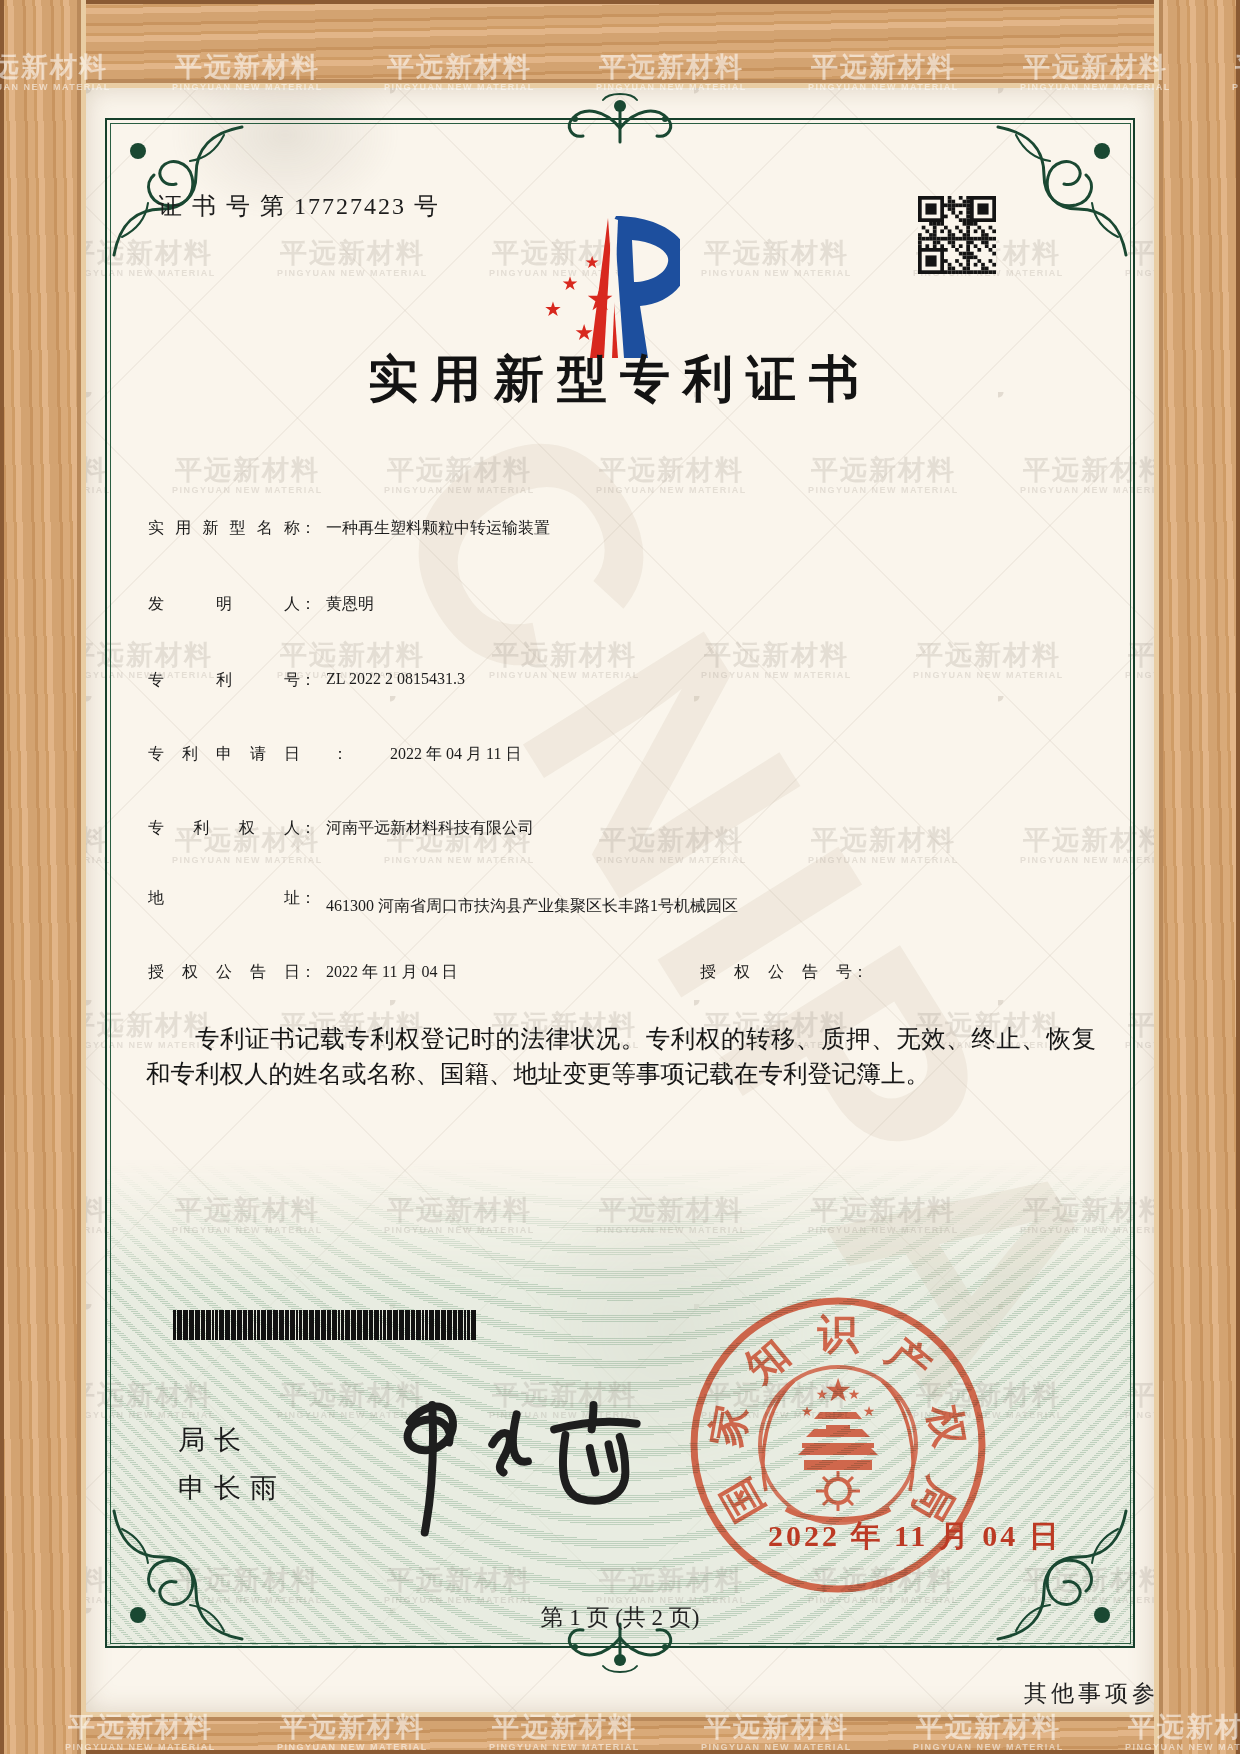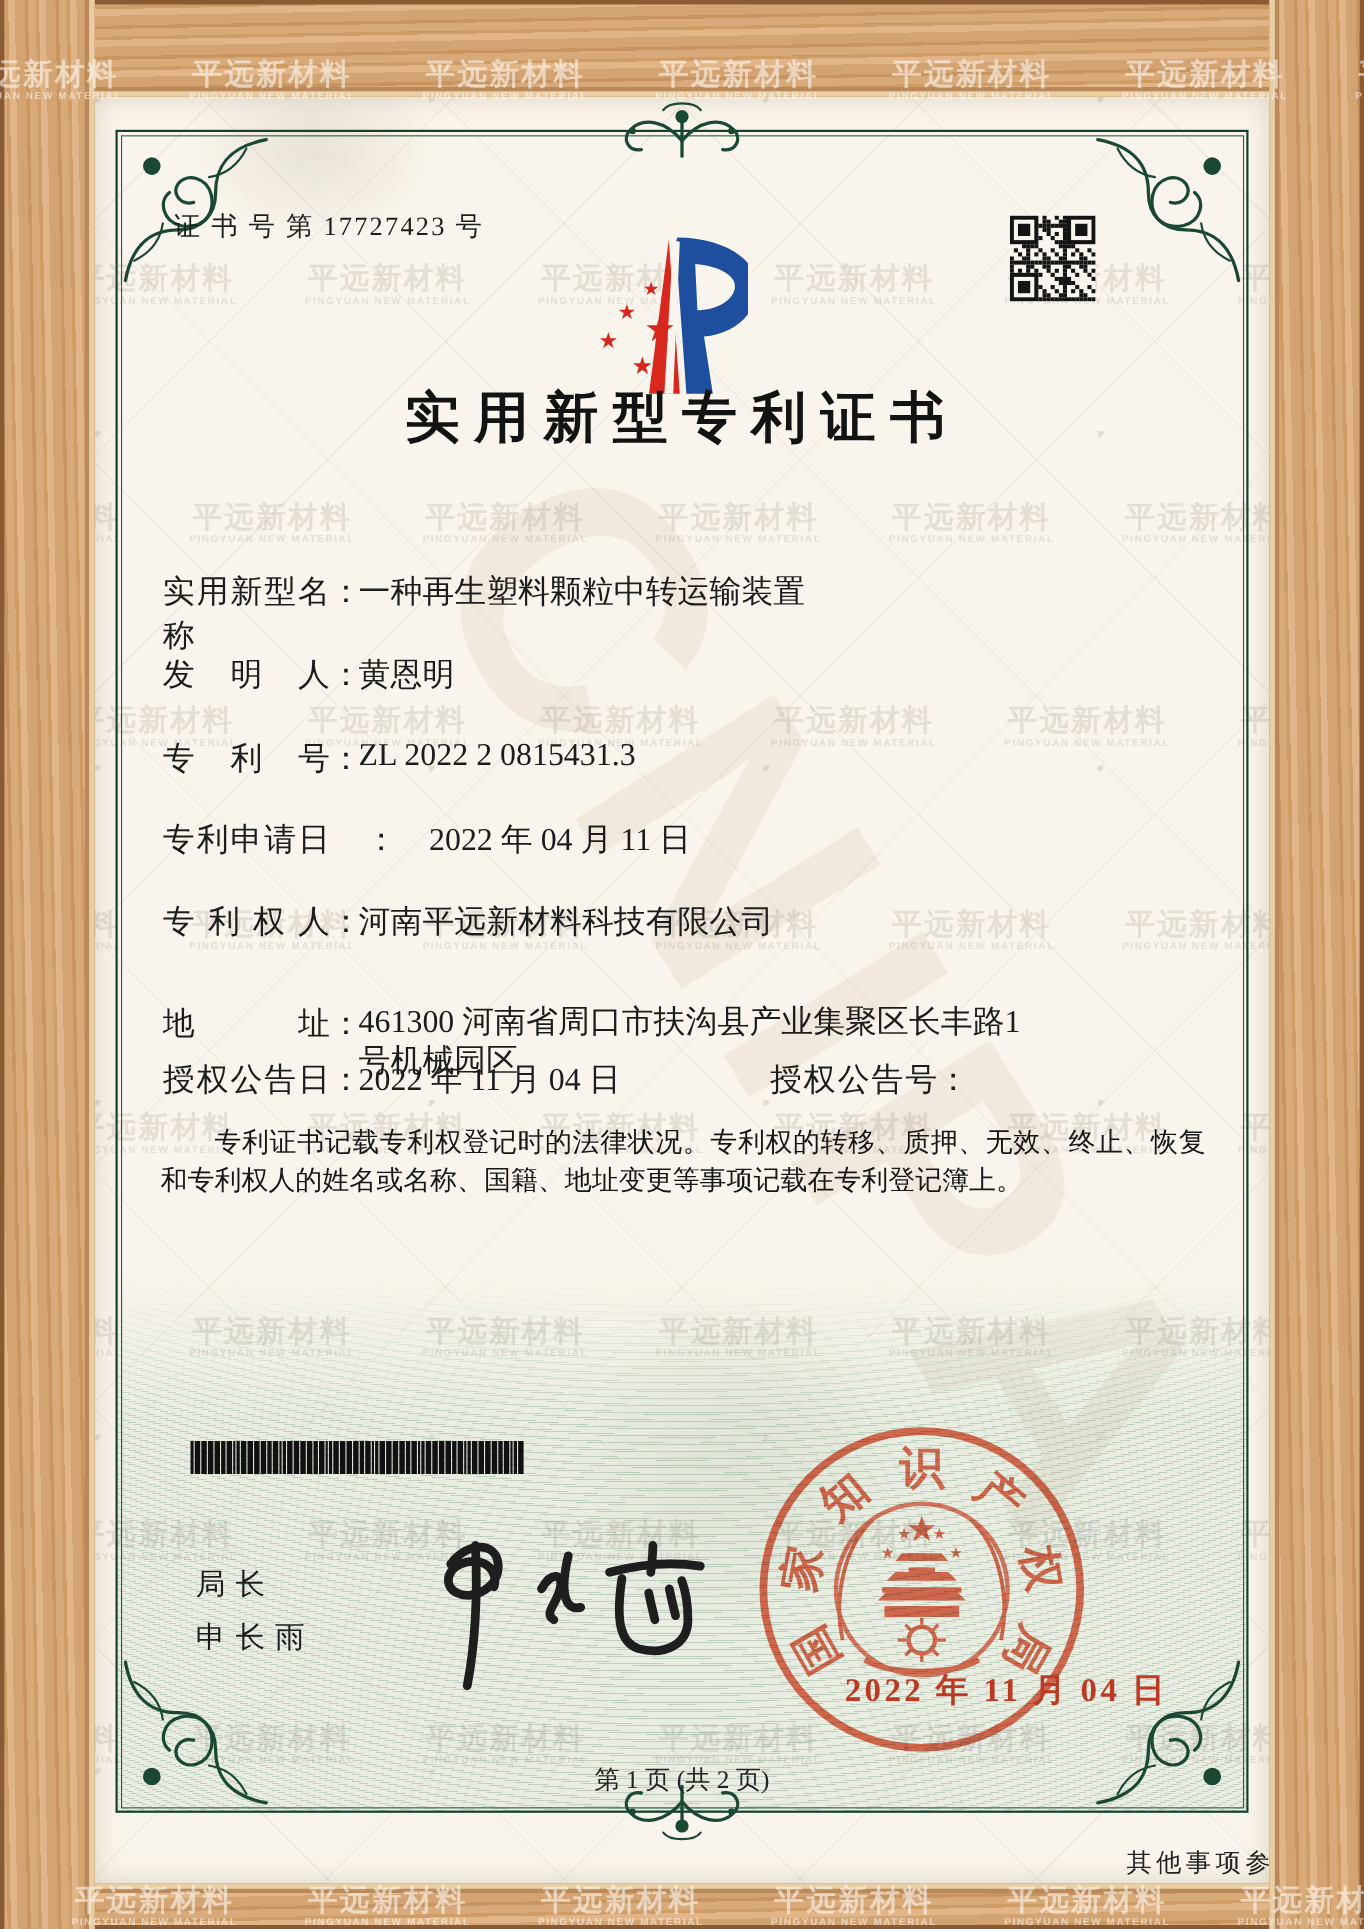--- a/index.html
+++ b/index.html
@@ -52,21 +52,21 @@
   
   .gborder{position:absolute;left:105px;top:118px;width:1030px;height:1530px;z-index:3;
      border:2.5px solid #16402c;}
   .gborder::before{content:"";position:absolute;inset:2.5px;border:1.5px solid #2a5e42;}
   .orn{position:absolute;z-index:4;}
 
   
   .txt{position:absolute;z-index:4;color:var(--ink);text-align:center;}
   .certno{left:158px;top:190px;font-size:24px;letter-spacing:2px;}
   .title{left:0;width:1240px;top:346px;text-align:center;font-size:50px;font-weight:bold;letter-spacing:13px;color:#131313;}
-  .frow{position:absolute;left:148px;display:flex;align-items:flex-start;font-size:29px;z-index:4;color:#1c1c1c;}
+  .frow{position:absolute;left:148px;display:flex;align-items:flex-start;font-size:16px;z-index:4;color:#1c1c1c;}
   .flabel{display:inline-block;width:152px;text-align:justify;text-align-last:justify;}
   .fcolon{display:inline-block;width:26px;}
   .fval{display:inline-block;}
   .fval.addr{width:618px;line-height:36px;}
   .grant2{position:absolute;left:552px;top:0;display:flex;}
   .paras{position:absolute;left:146px;top:1022px;width:950px;z-index:4;font-size:24.5px;line-height:34.5px;
      text-align:justify;color:#161616;}
   .paras p{text-indent:2em;}
   .signer{position:absolute;left:178px;z-index:4;font-size:27px;letter-spacing:9px;color:#1c1c1c;}
   .footer{position:absolute;left:0;width:1240px;top:1602px;text-align:center;font-size:23px;z-index:4;color:#222;}
@@ -611,21 +611,21 @@
       <div class="frow" style="top: 744px; gap: 32px;">
         <span class="flabel">专利申请日</span>
         <span class="fcolon">：</span>
         <span class="fval">2022 年 04 月 11 日</span>
       </div>
       <div class="frow" style="top: 818px;">
         <span class="flabel">专利权人</span>
         <span class="fcolon">：</span>
         <span class="fval">河南平远新材料科技有限公司</span>
       </div>
-      <div class="frow" style="top: 888px; margin-top: 23px;">
+      <div class="frow" style="top: 888px;">
         <span class="flabel">地址</span>
         <span class="fcolon">：</span>
         <span class="fval addr">461300 河南省周口市扶沟县产业集聚区长丰路1号机械园区</span>
       </div>
     </div>
 
   <div class="frow" style="top:962px">
     <span class="flabel">授权公告日</span>
       <span class="fcolon">：</span>
       <span class="fval">2022 年 11 月 04 日</span>

